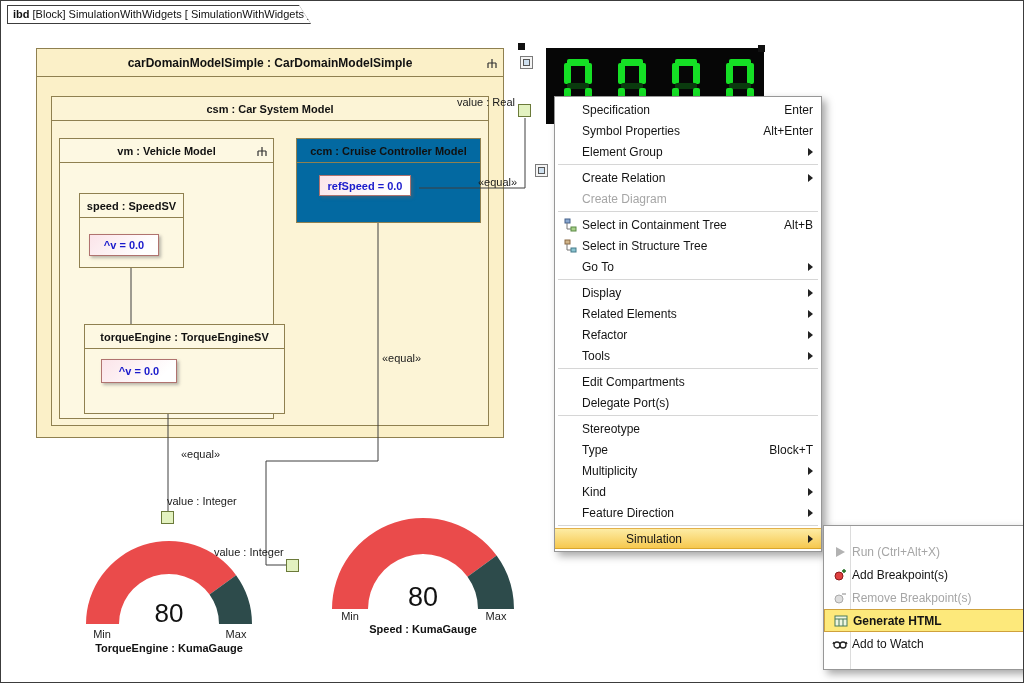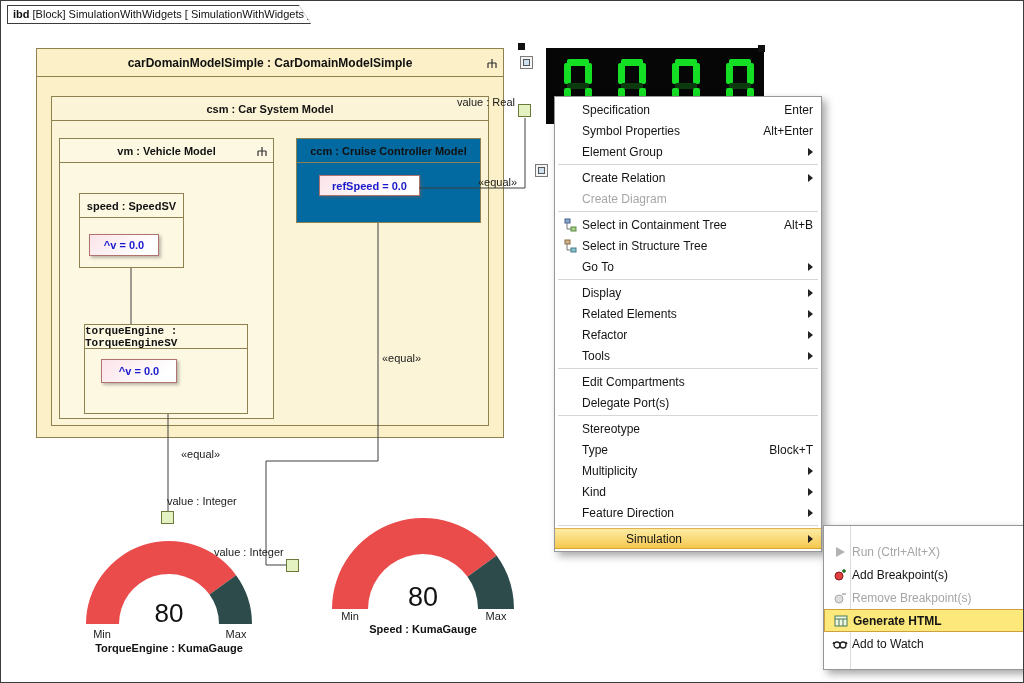--- a/index.html
+++ b/index.html
@@ -102,27 +102,27 @@
       <span>ccm : Cruise Controller Model</span>
     </div>
   </div>
 
   <div class="block" style="left:78px;top:192px;width:105px;height:75px;background:#fdf8e2;z-index:4;">
     <div class="block-header" style="height:24px;font-size:11px;">
       <span>speed : SpeedSV</span>
     </div>
   </div>
 
-  <div class="block" style="left:83px;top:323px;width:164px;height:90px;background:#fdf8e2;z-index:4;font-family:Liberation Mono, monospace;">
+  <div class="block" style="left:83px;top:323px;width:201px;height:90px;background:#fdf8e2;z-index:4;">
     <div class="block-header" style="height:24px;font-size:11px;">
       <span>torqueEngine : TorqueEngineSV</span>
     </div>
   </div>
 
-  <div class="value-box" style="left:318px;top:174px;width:101px;height:21px;">
+  <div class="value-box" style="left:318px;top:174px;width:92px;height:21px;">
     <span>refSpeed = 0.0</span>
   </div>
   <div class="value-box" style="left:88px;top:233px;width:70px;height:22px;">
     <span>^v = 0.0</span>
   </div>
   <div class="value-box" style="left:100px;top:358px;width:76px;height:24px;">
     <span>^v = 0.0</span>
   </div>
 
   <svg class="overlay" width="1024" height="683">

